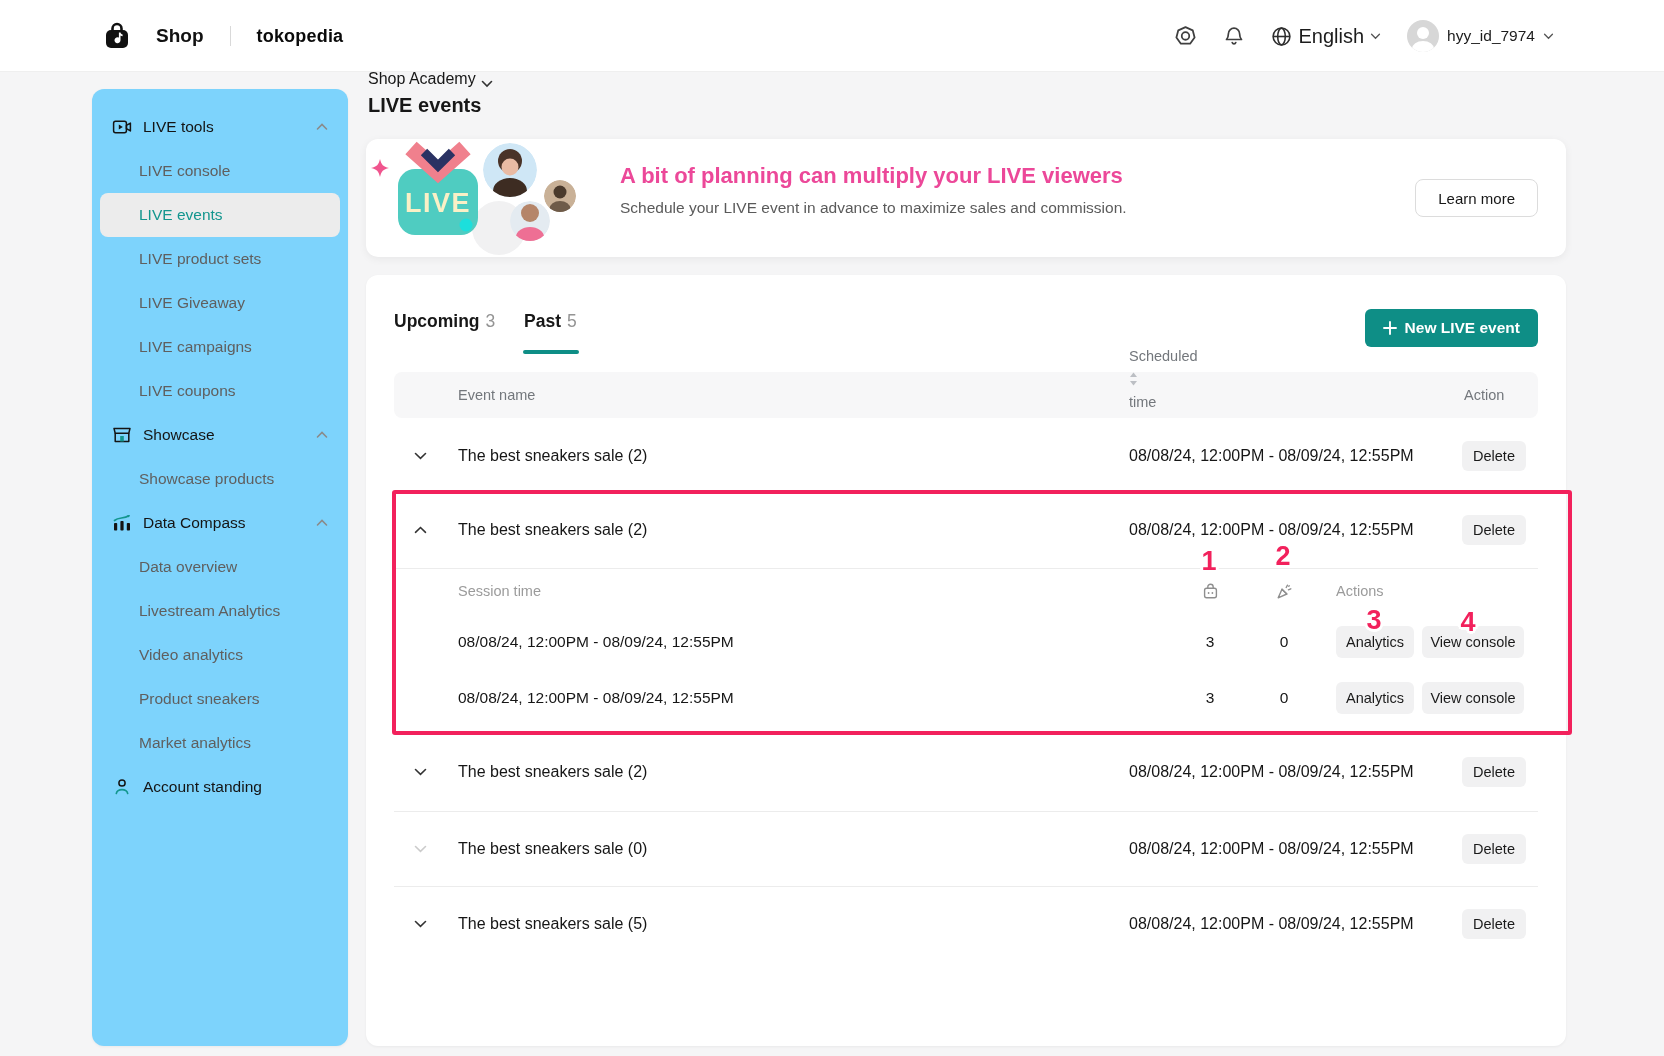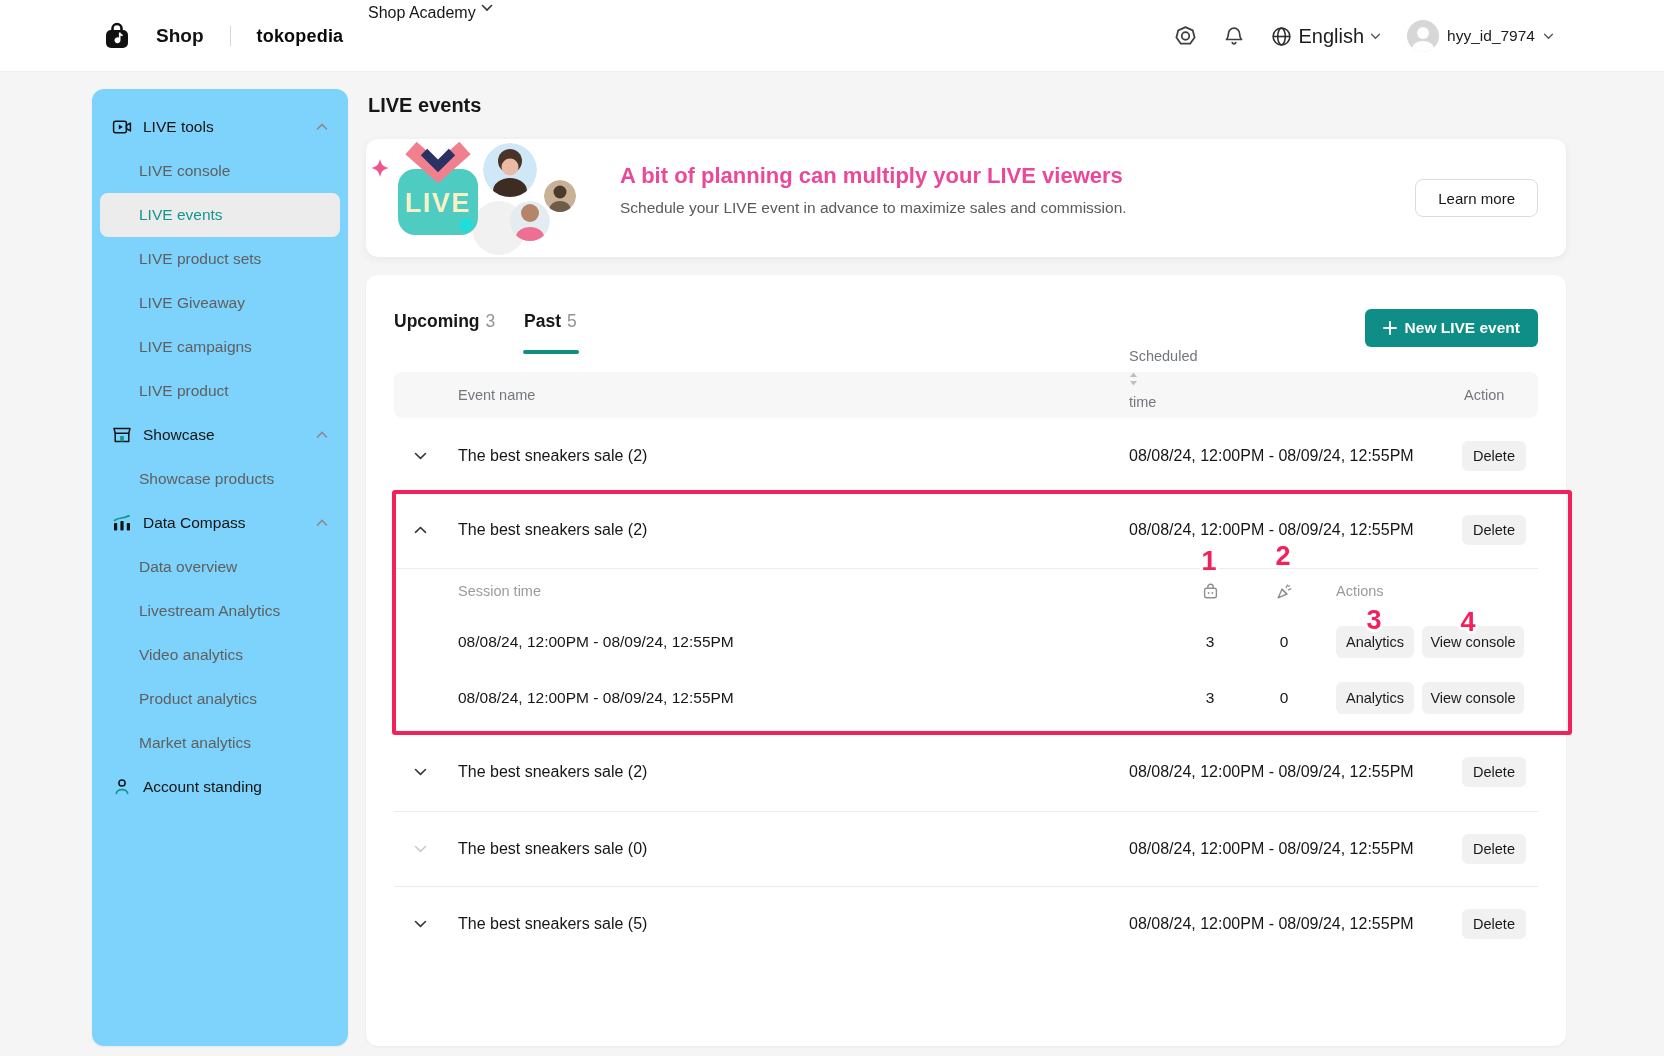--- a/index.html
+++ b/index.html
@@ -6,21 +6,21 @@
   html,body { width:1664px; height:1056px; }
   body { position:relative; background:#f5f5f6; font-family:"Liberation Sans",sans-serif; color:#171717; overflow:hidden; }
   svg { display:block; }
 
   
   .hdr { position:absolute; top:0; left:0; width:1664px; height:72px; background:#fff; border-bottom:1px solid #efefef; }
   .logo-group { position:absolute; left:104px; top:0; height:72px; display:flex; align-items:center; gap:26px; }
   .logo-shop { font-size:19px; font-weight:700; color:#111; }
   .logo-div { width:1px; height:20px; background:#d9d9d9; }
   .logo-brand { font-size:18px; font-weight:600; color:#0a0a0a; letter-spacing:.2px; }
-  .academy { position:absolute; left:368px; top:4px; height:72px; display:flex; align-items:flex-start; gap:5px; font-size:16px; font-weight:500; cursor:pointer; }
+  .academy { position:absolute; left:368px; top:16px; height:72px; display:flex; align-items:flex-end; gap:5px; font-size:16px; font-weight:500; cursor:pointer; }
   .hdr-right { position:absolute; right:110px; top:0; height:72px; display:flex; align-items:center; gap:26px; }
   .hdr-ic { cursor:pointer; display:flex; align-items:center; }
   .lang { display:flex; align-items:center; gap:6px; font-size:20px; color:#1c1c1c; cursor:pointer; }
   .acct { display:flex; align-items:center; gap:8px; font-size:15.5px; color:#1c1c1c; cursor:pointer; }
   .avatar { width:32px; height:32px; border-radius:50%; background:#d7d7d7; position:relative; overflow:hidden; }
   .avatar:before { content:""; position:absolute; left:10px; top:7px; width:12px; height:12px; border-radius:50%; background:#fff; }
   .avatar:after { content:""; position:absolute; left:5px; top:21px; width:22px; height:16px; border-radius:50%; background:#fff; }
 
   
   .sidebar { position:absolute; left:92px; top:89px; width:256px; height:957px; background:#7dd3fc; border-radius:12px; box-shadow:0 1px 3px rgba(17,17,17,.05); padding-top:16px; }
@@ -178,21 +178,21 @@
   <div class="srow sitem">
       <span>LIVE product sets</span>
     </div>
   <div class="srow sitem">
       <span>LIVE Giveaway</span>
     </div>
   <div class="srow sitem">
       <span>LIVE campaigns</span>
     </div>
   <div class="srow sitem">
-      <span>LIVE product</span>
+      <span>LIVE coupons</span>
     </div>
 
   <div class="srow sgroup">
     <span>
       <svg width="20" height="20" viewBox="0 0 20 20" fill="none" stroke="#141414" stroke-width="1.5" stroke-linejoin="round">
           <path d="M3.2 8.2v8.3h13.6V8.2"></path>
           <path d="M2 3.4h16l-1.2 4.8H3.2z"></path>
           <rect x="8.2" y="11" width="3.6" height="5.5" fill="#13968e" stroke="none"></rect>
         </svg>
     </span>
@@ -227,21 +227,21 @@
   <div class="srow sitem">
       <span>Data overview</span>
     </div>
   <div class="srow sitem">
       <span>Livestream Analytics</span>
     </div>
   <div class="srow sitem">
       <span>Video analytics</span>
     </div>
   <div class="srow sitem">
-      <span>Product analytics</span>
+      <span>Product sneakers</span>
     </div>
   <div class="srow sitem">
       <span>Market analytics</span>
     </div>
 
   <div class="srow sgroup">
     <span>
       <svg width="20" height="20" viewBox="0 0 20 20" fill="none">
           <circle cx="10" cy="6" r="3.1" stroke="#141414" stroke-width="1.5"></circle>
           <path d="M4.3 16.5a5.8 4.8 0 0 1 11.4 0" stroke="#13968e" stroke-width="1.6" stroke-linecap="round"></path>

